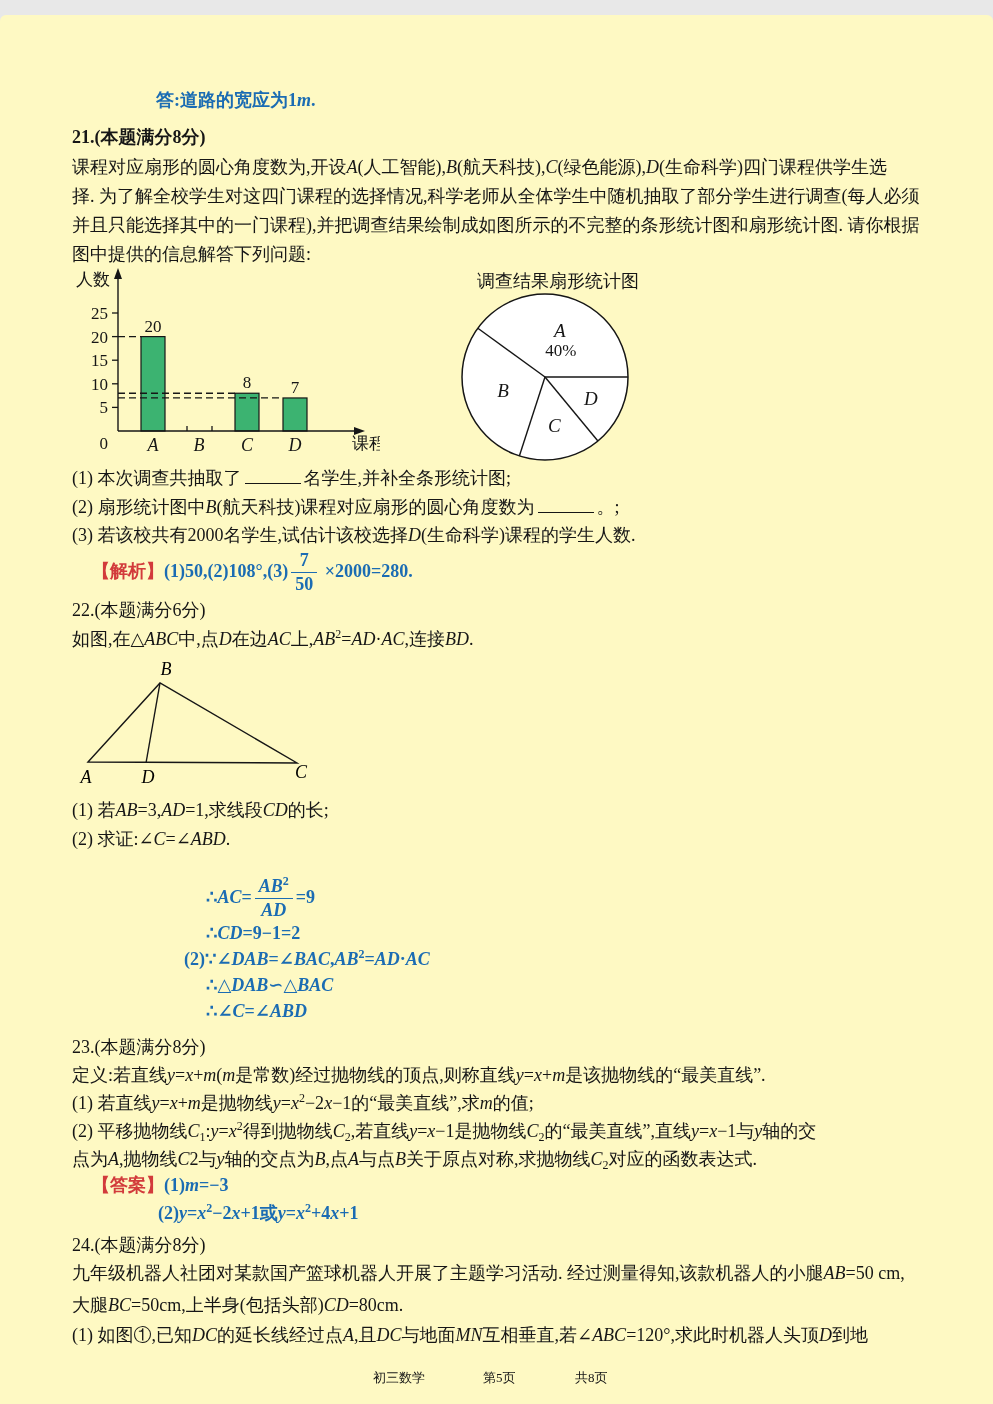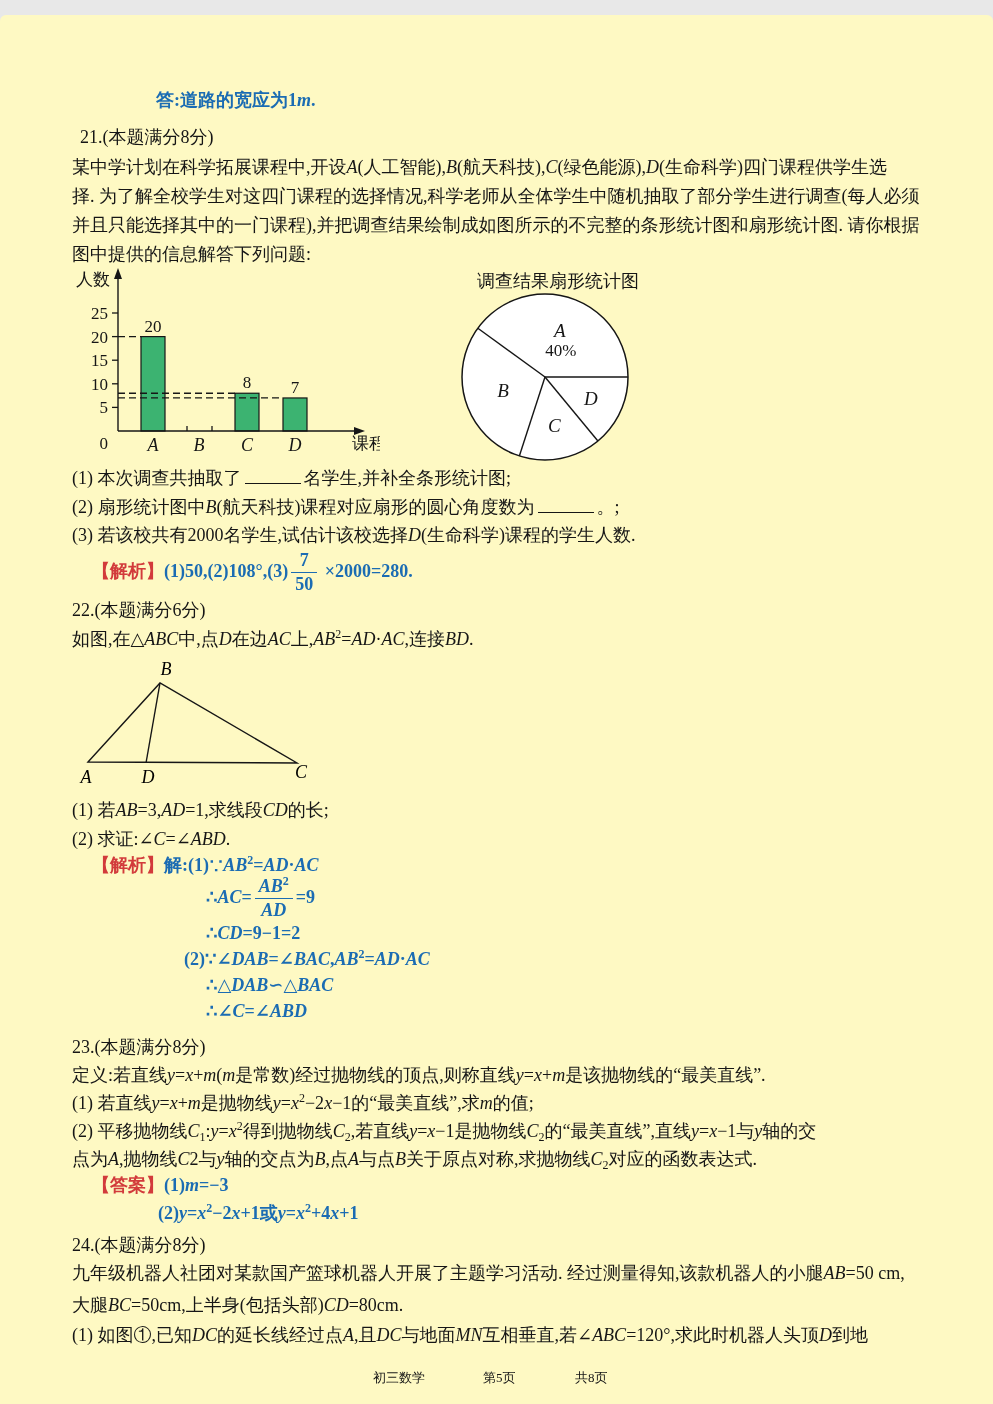--- a/index.html
+++ b/index.html
@@ -28,22 +28,22 @@
   svg text { font-family:"Liberation Serif","DejaVu Serif",serif; }
   .footer-span { position:absolute; font-size:13px; }
 </style>
 </head>
 <body>
 
 <div class="page">
 
   <div class="line sol" style="top:73px;left:156px;"><span>答:道路的宽应为</span><span>1</span><span class="i">m</span><span>.</span></div>
 
-  <div class="line" style="top:110px;left:80px;"><span>21.(本题满分8分)</span></div>
-  <div class="line" style="top:140px;left:72px;"><span>某中学计划在科学拓展课程中,开设</span><span class="i">A</span><span>(人工智能),</span><span class="i">B</span><span>(航天科技),</span><span class="i">C</span><span>(绿色能源),</span><span class="i">D</span><span>(生命科学)四门课程供学生选</span></div>
+  <div class="line" style="top:110px;left:72px;font-weight:bold;"><span>21.(本题满分8分)</span></div>
+  <div class="line" style="top:140px;left:72px;"><span>课程对应扇形的圆心角度数为,开设</span><span class="i">A</span><span>(人工智能),</span><span class="i">B</span><span>(航天科技),</span><span class="i">C</span><span>(绿色能源),</span><span class="i">D</span><span>(生命科学)四门课程供学生选</span></div>
   <div class="line" style="top:169px;left:72px;"><span>择. 为了解全校学生对这四门课程的选择情况,科学老师从全体学生中随机抽取了部分学生进行调查(每人必须</span></div>
   <div class="line" style="top:227px;left:72px;"><span>图中提供的信息解答下列问题:</span></div>
   <div class="line" style="top:198px;left:72px;"><span>并且只能选择其中的一门课程),并把调查结果绘制成如图所示的不完整的条形统计图和扇形统计图. 请你根据</span></div>
 
   <svg id="bar-chart" style="position:absolute;left:70px;top:250px;" width="310" height="200" viewBox="0 0 310 200">
       <rect x="71" y="71.60000000000001" width="24" height="94.39999999999999" fill="#3cb371" stroke="#161616" stroke-width="1.2"></rect>
       <text x="83" y="66.60000000000001" font-size="17" text-anchor="middle" fill="#161616">20</text>
       <line x1="117" y1="161" x2="117" y2="166" stroke="#161616" stroke-width="1.3"></line>
       <line x1="142" y1="161" x2="142" y2="166" stroke="#161616" stroke-width="1.3"></line>
       <rect x="165" y="128.24" width="24" height="37.76" fill="#3cb371" stroke="#161616" stroke-width="1.2"></rect>
@@ -102,21 +102,20 @@
     <polygon points="18,105 90,26 227,106" fill="none" stroke="#161616" stroke-width="1.4"></polygon>
     <line x1="90" y1="26" x2="76" y2="106" stroke="#161616" stroke-width="1.4"></line>
     <text x="96" y="18" font-size="18" font-style="italic" text-anchor="middle">B</text>
     <text x="16" y="126" font-size="18" font-style="italic" text-anchor="middle">A</text>
     <text x="78" y="126" font-size="18" font-style="italic" text-anchor="middle">D</text>
     <text x="231" y="121" font-size="18" font-style="italic" text-anchor="middle">C</text>
   </svg>
 
   <div class="line" style="top:783px;left:72px;"><span>(1) 若</span><span class="i">AB</span><span>=3,</span><span class="i">AD</span><span>=1,求线段</span><span class="i">CD</span><span>的长;</span></div>
   <div class="line" style="top:812px;left:72px;"><span>(2) 求证:∠</span><span class="i">C</span><span>=∠</span><span class="i">ABD</span><span>.</span></div>
-  <div class="line sol" style="top:838px;left:92px;"><span class="c-red">【解析】</span><span>解:(1)∵</span><span class="i">AB</span><span class="sup">2</span><span>=</span><span class="i">AD</span><span>·</span><span class="i">AC</span></div>
   <div class="line sol" style="top:862px;left:206px;"><span>∴</span><span class="i">AC</span><span>=</span><span class="frac"><span class="num"><span class="i">AB</span><span class="sup">2</span></span><span class="den"><span class="i">AD</span></span></span><span>=9</span></div>
   <div class="line sol" style="top:906px;left:206px;"><span>∴</span><span class="i">CD</span><span>=9−1=2</span></div>
   <div class="line sol" style="top:932px;left:184px;"><span>(2)∵∠</span><span class="i">DAB</span><span>=∠</span><span class="i">BAC</span><span>,</span><span class="i">AB</span><span class="sup">2</span><span>=</span><span class="i">AD</span><span>·</span><span class="i">AC</span></div>
   <div class="line sol" style="top:958px;left:206px;"><span>∴△</span><span class="i">DAB</span><span>∽△</span><span class="i">BAC</span></div>
   <div class="line sol" style="top:984px;left:206px;"><span>∴∠</span><span class="i">C</span><span>=∠</span><span class="i">ABD</span></div>
 
   <div class="line" style="top:1020px;left:72px;"><span>23.(本题满分8分)</span></div>
   <div class="line" style="top:1048px;left:72px;"><span>定义:若直线</span><span class="i">y</span><span>=</span><span class="i">x</span><span>+</span><span class="i">m</span><span>(</span><span class="i">m</span><span>是常数)经过抛物线的顶点,则称直线</span><span class="i">y</span><span>=</span><span class="i">x</span><span>+</span><span class="i">m</span><span>是该抛物线的“最美直线”.</span></div>
   <div class="line" style="top:1076px;left:72px;"><span>(1) 若直线</span><span class="i">y</span><span>=</span><span class="i">x</span><span>+</span><span class="i">m</span><span>是抛物线</span><span class="i">y</span><span>=</span><span class="i">x</span><span class="sup">2</span><span>−2</span><span class="i">x</span><span>−1的“最美直线”,求</span><span class="i">m</span><span>的值;</span></div>
   <div class="line" style="top:1104px;left:72px;"><span>(2) 平移抛物线</span><span class="i">C</span><span class="sub">1</span><span>:</span><span class="i">y</span><span>=</span><span class="i">x</span><span class="sup">2</span><span>得到抛物线</span><span class="i">C</span><span class="sub">2</span><span>,若直线</span><span class="i">y</span><span>=</span><span class="i">x</span><span>−1是抛物线</span><span class="i">C</span><span class="sub">2</span><span>的“最美直线”,直线</span><span class="i">y</span><span>=</span><span class="i">x</span><span>−1与</span><span class="i">y</span><span>轴的交</span></div>

